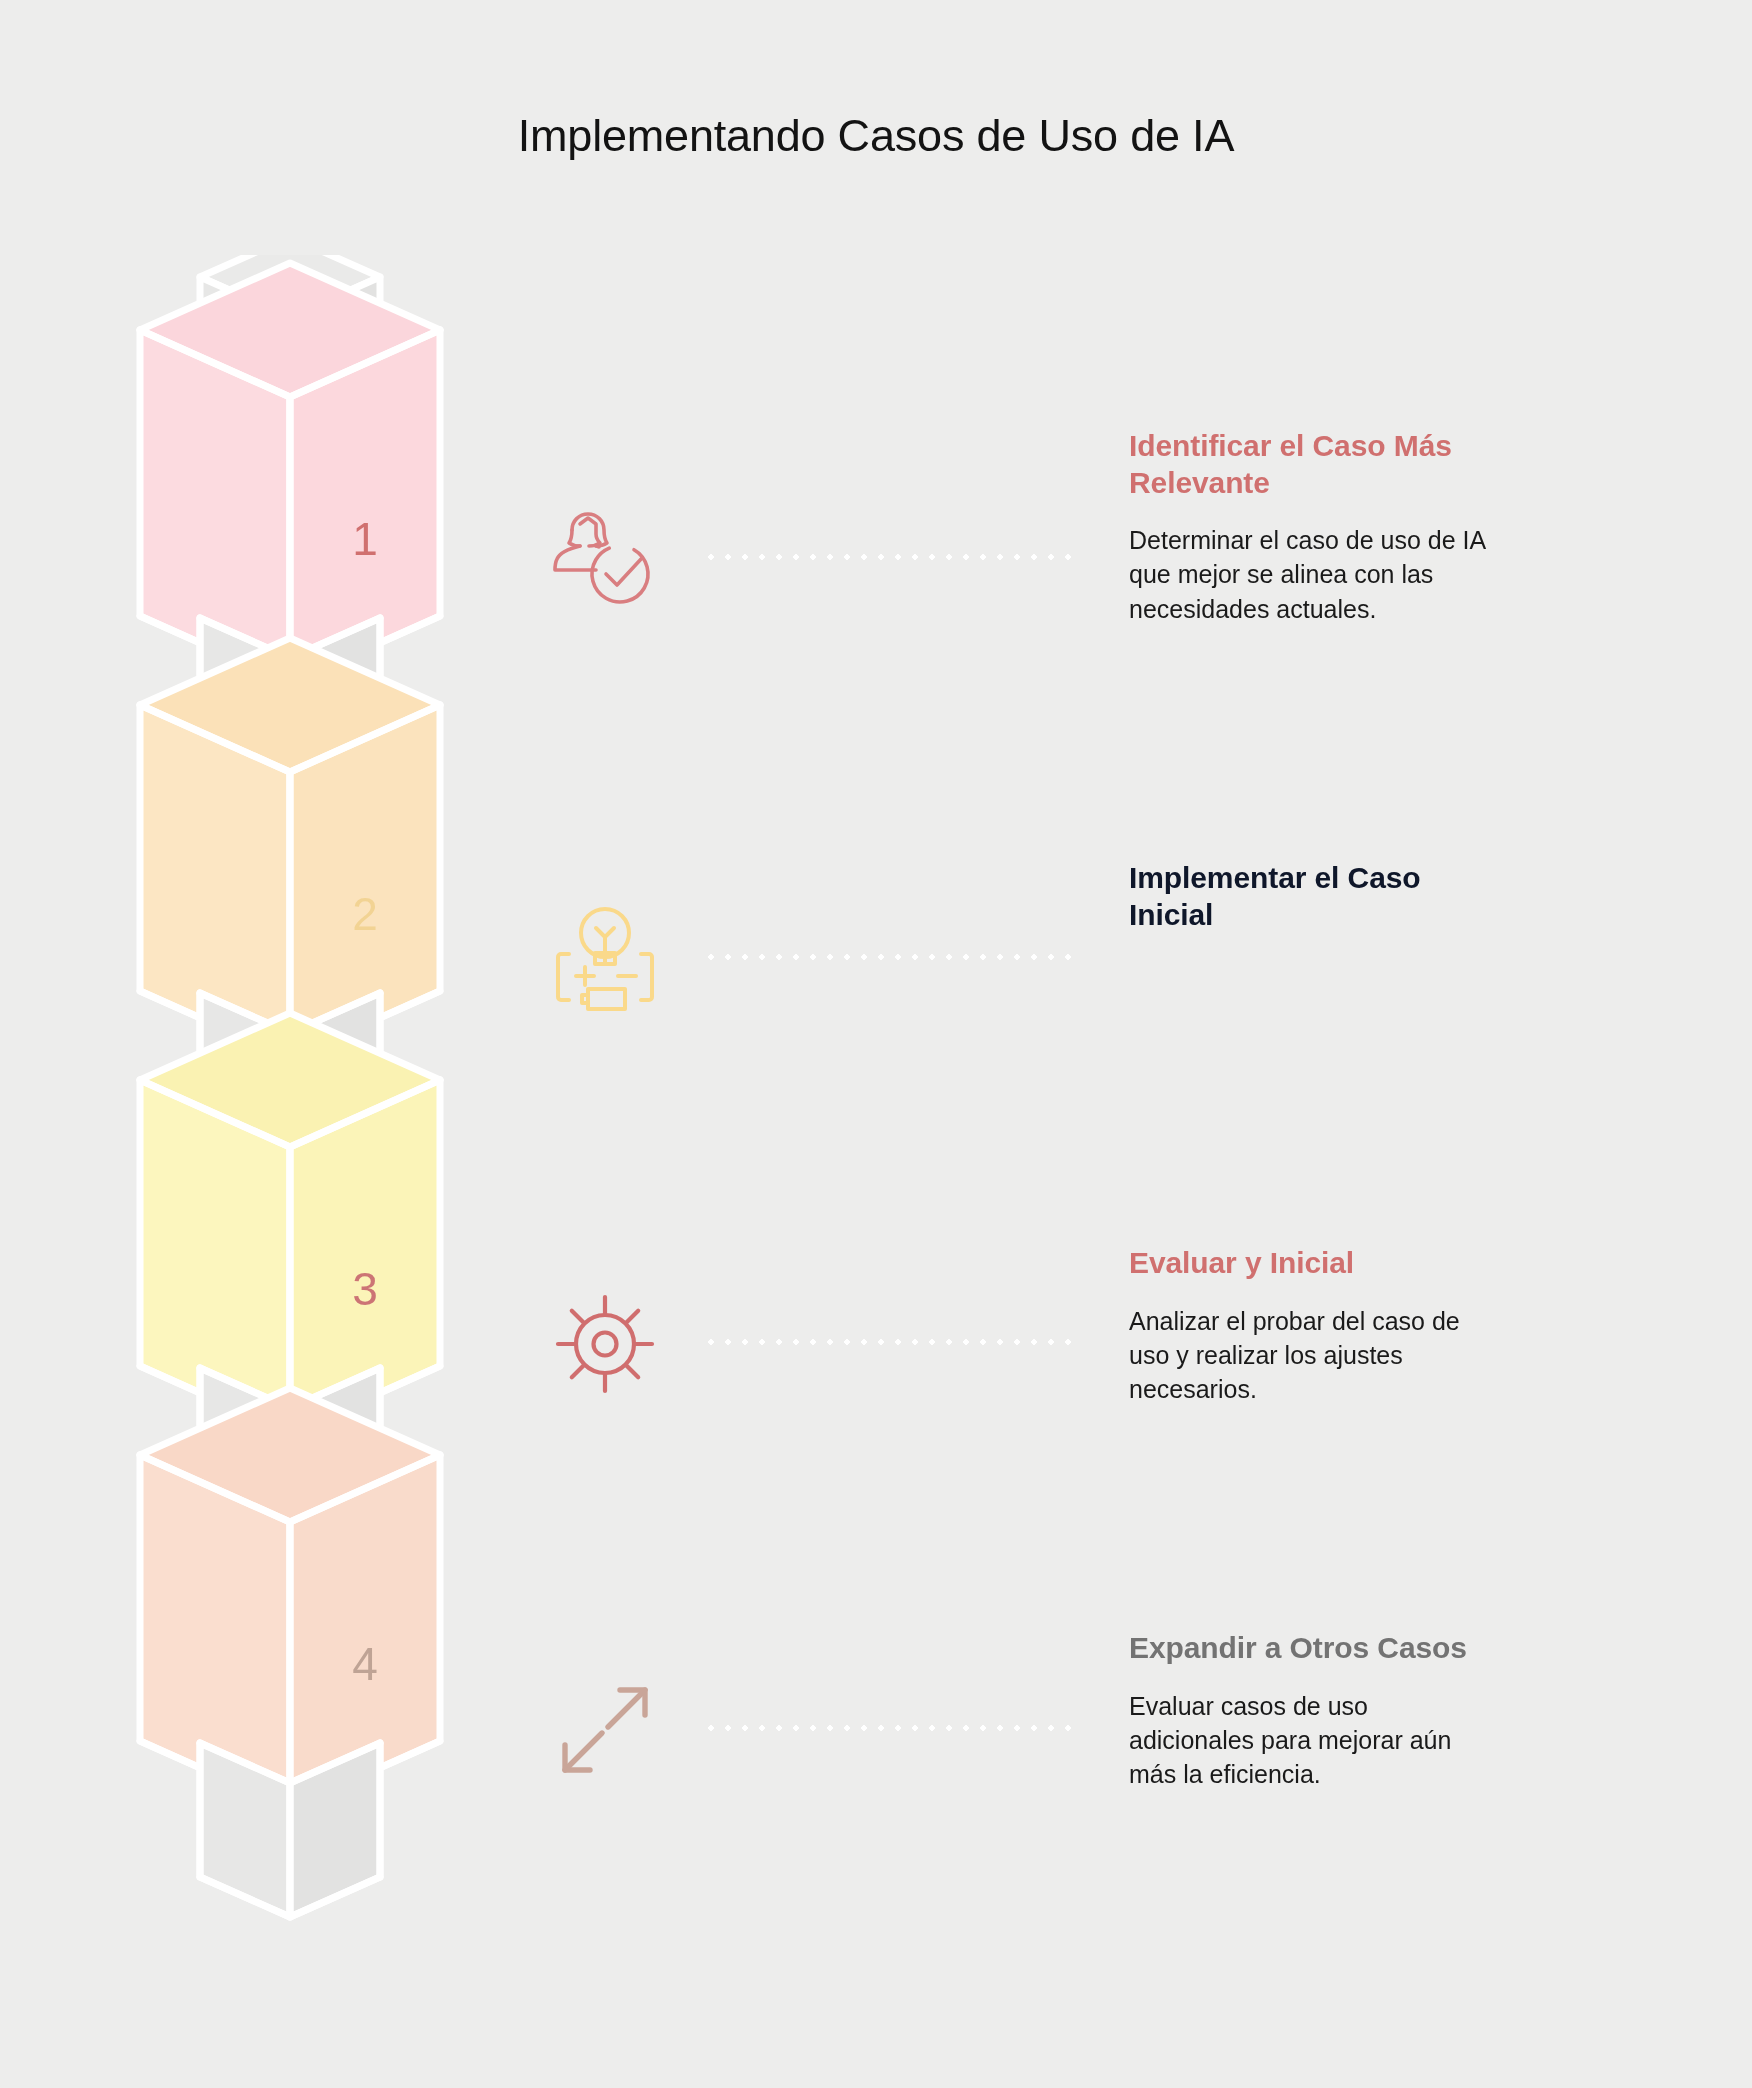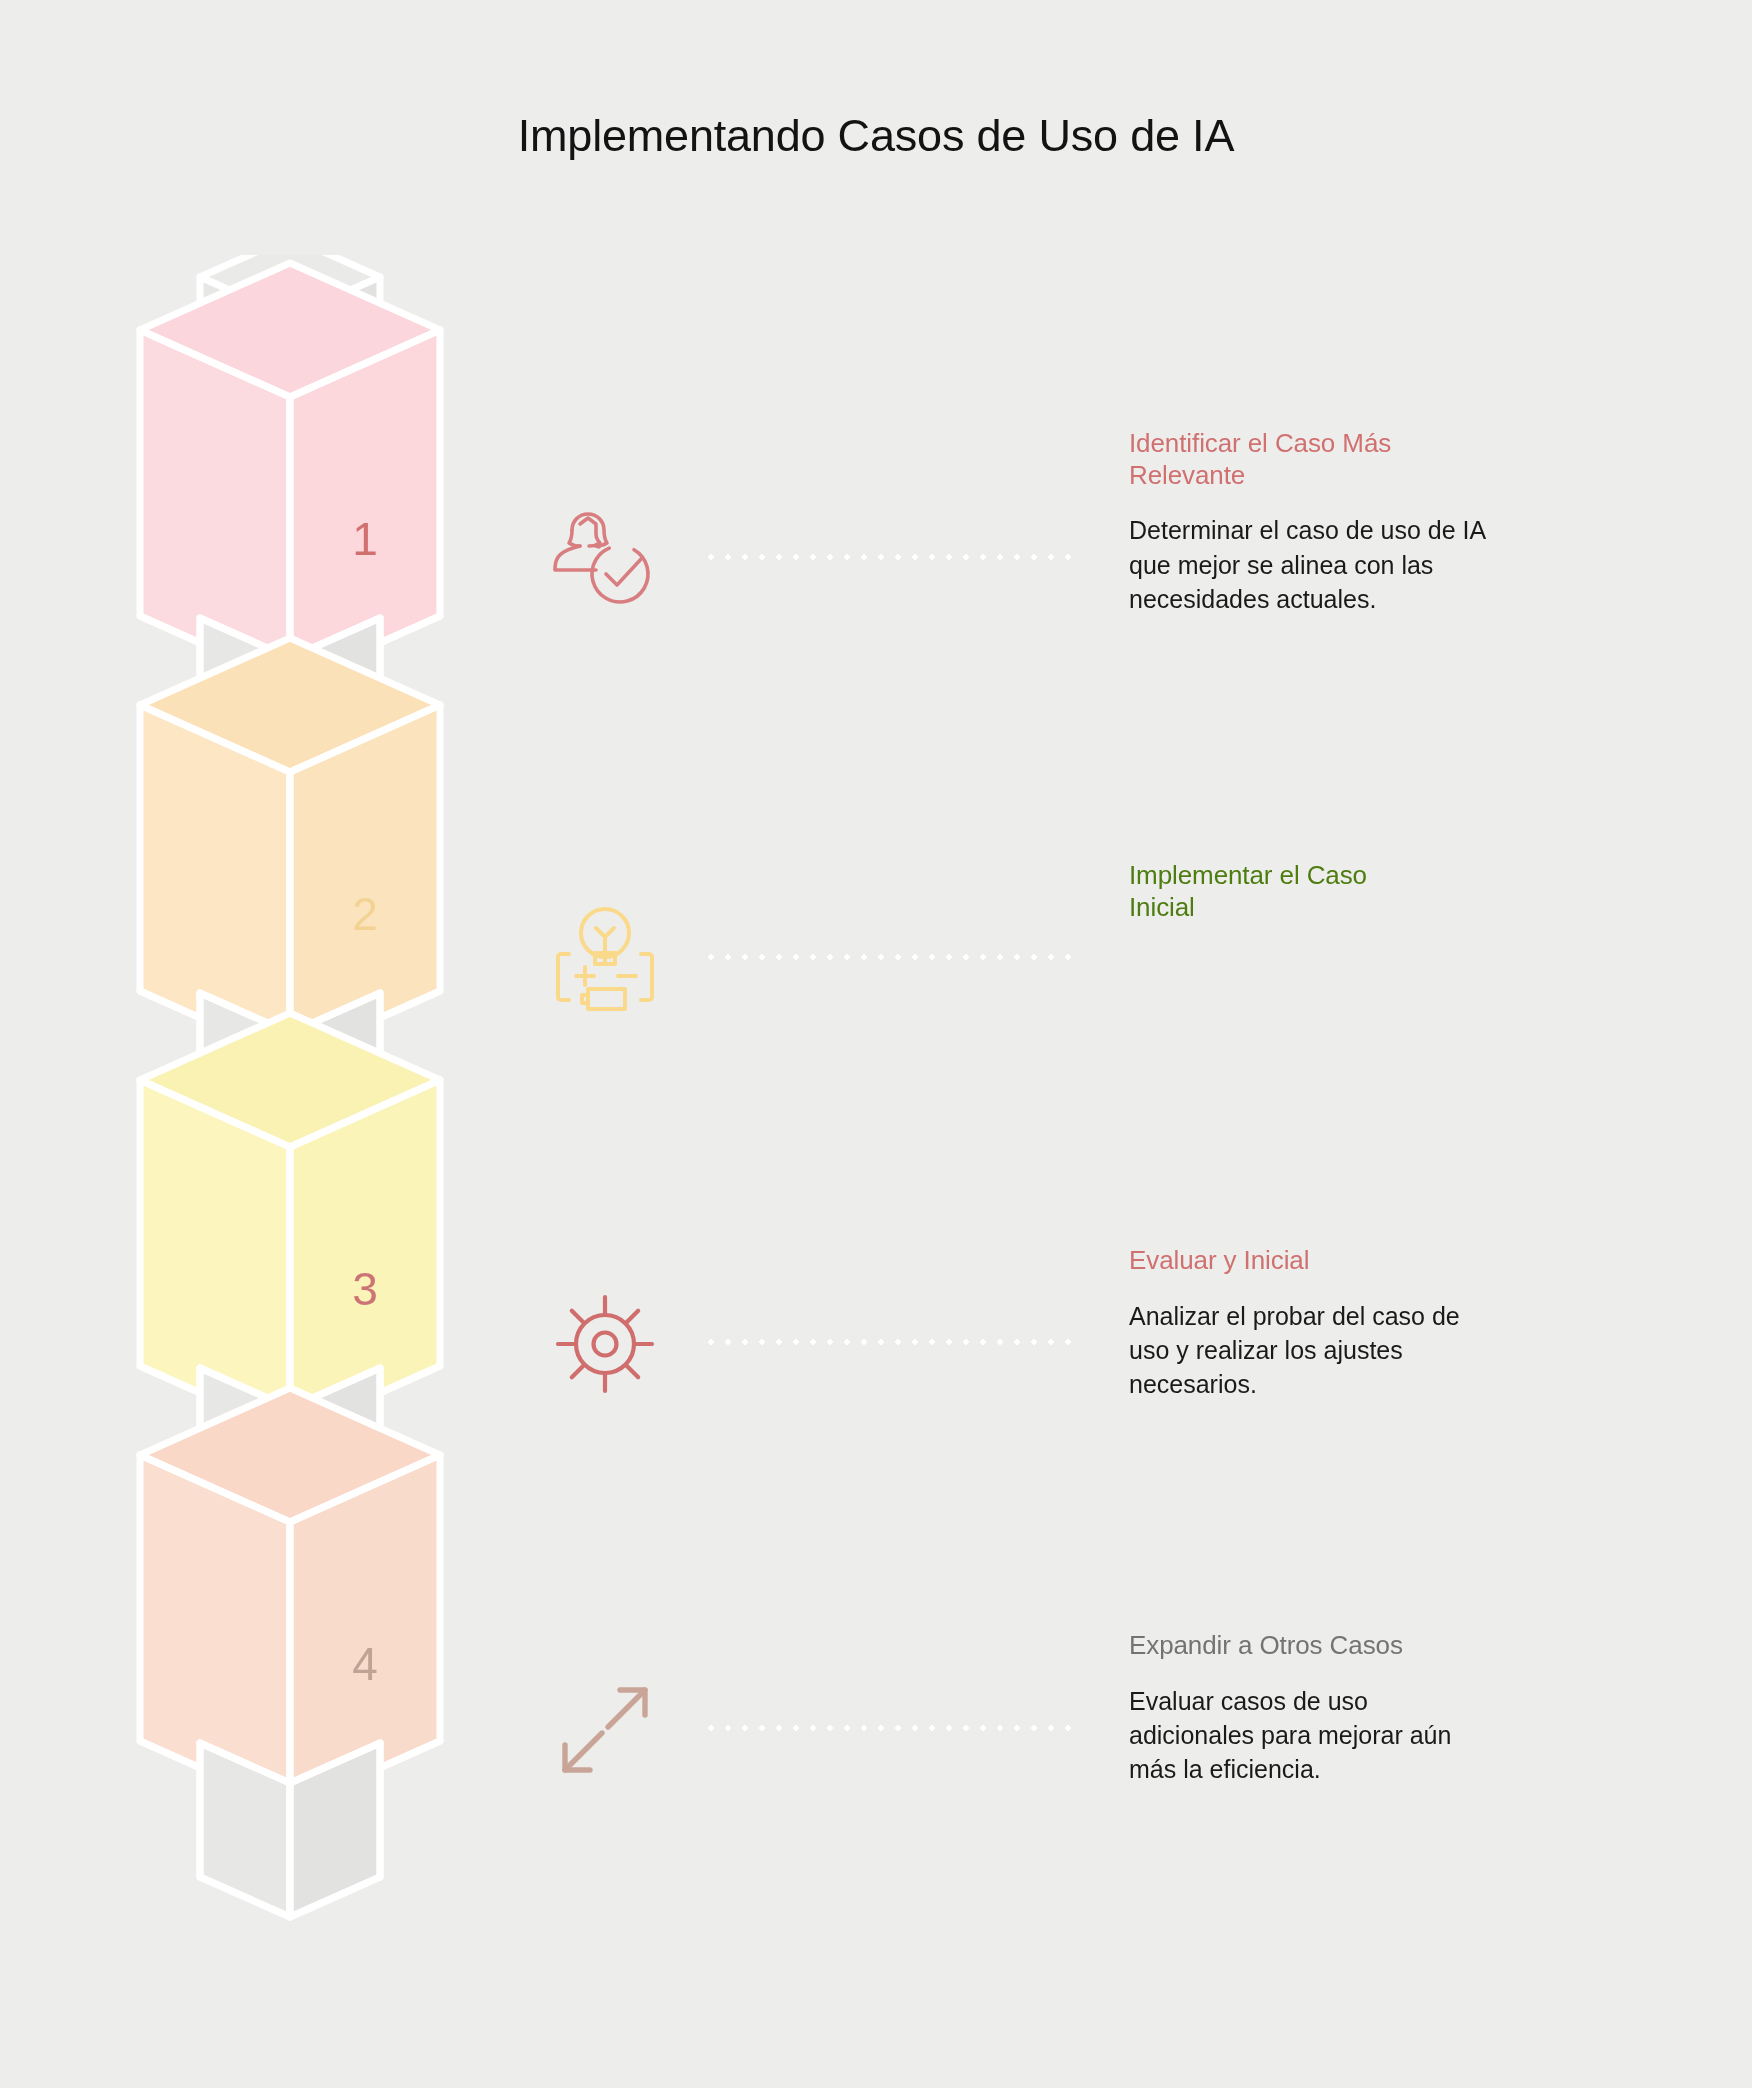--- a/index.html
+++ b/index.html
@@ -65,22 +65,22 @@
     background-repeat: repeat-x;
   }
 
   .text-cell {
     position: absolute;
     left: 1129px;
     width: 490px;
   }
 
   .step-heading {
-    font-size: 26px;
-    font-weight: 400;
+    font-size: 30px;
+    font-weight: 700;
     line-height: 1.22;
     letter-spacing: -0.1px;
     margin: 0 0 22px 0;
     white-space: pre-line;
   }
   .step-desc {
     font-size: 25px;
     font-weight: 400;
     line-height: 1.37;
     color: #1A1A1A;
@@ -246,21 +246,21 @@
       <path d="M68 72h18"></path>
 
       <path d="M38 85h37v20H38z"></path>
       <path d="M38 91h-6v8h6"></path>
     </svg>
   </div>
 
   <div class="dot-line" style="top:954px"></div>
 
   <div class="text-cell" style="top:860px">
-    <div class="step-heading" style="color:#4d7c0f">Implementar el Caso
+    <div class="step-heading" style="color:#0f172a">Implementar el Caso
 Inicial</div>
   </div>
 </div>
 
 <div class="step-row" style="top:0">
 
   <div class="icon-cell" style="top:1282px">
     <svg width="110" height="110" viewBox="0 0 110 110" fill="none" stroke="#D06E6E" stroke-width="4.2" stroke-linecap="round" stroke-linejoin="round">
       <circle cx="55" cy="55" r="29"></circle>
       <circle cx="55" cy="55" r="11.5"></circle>

